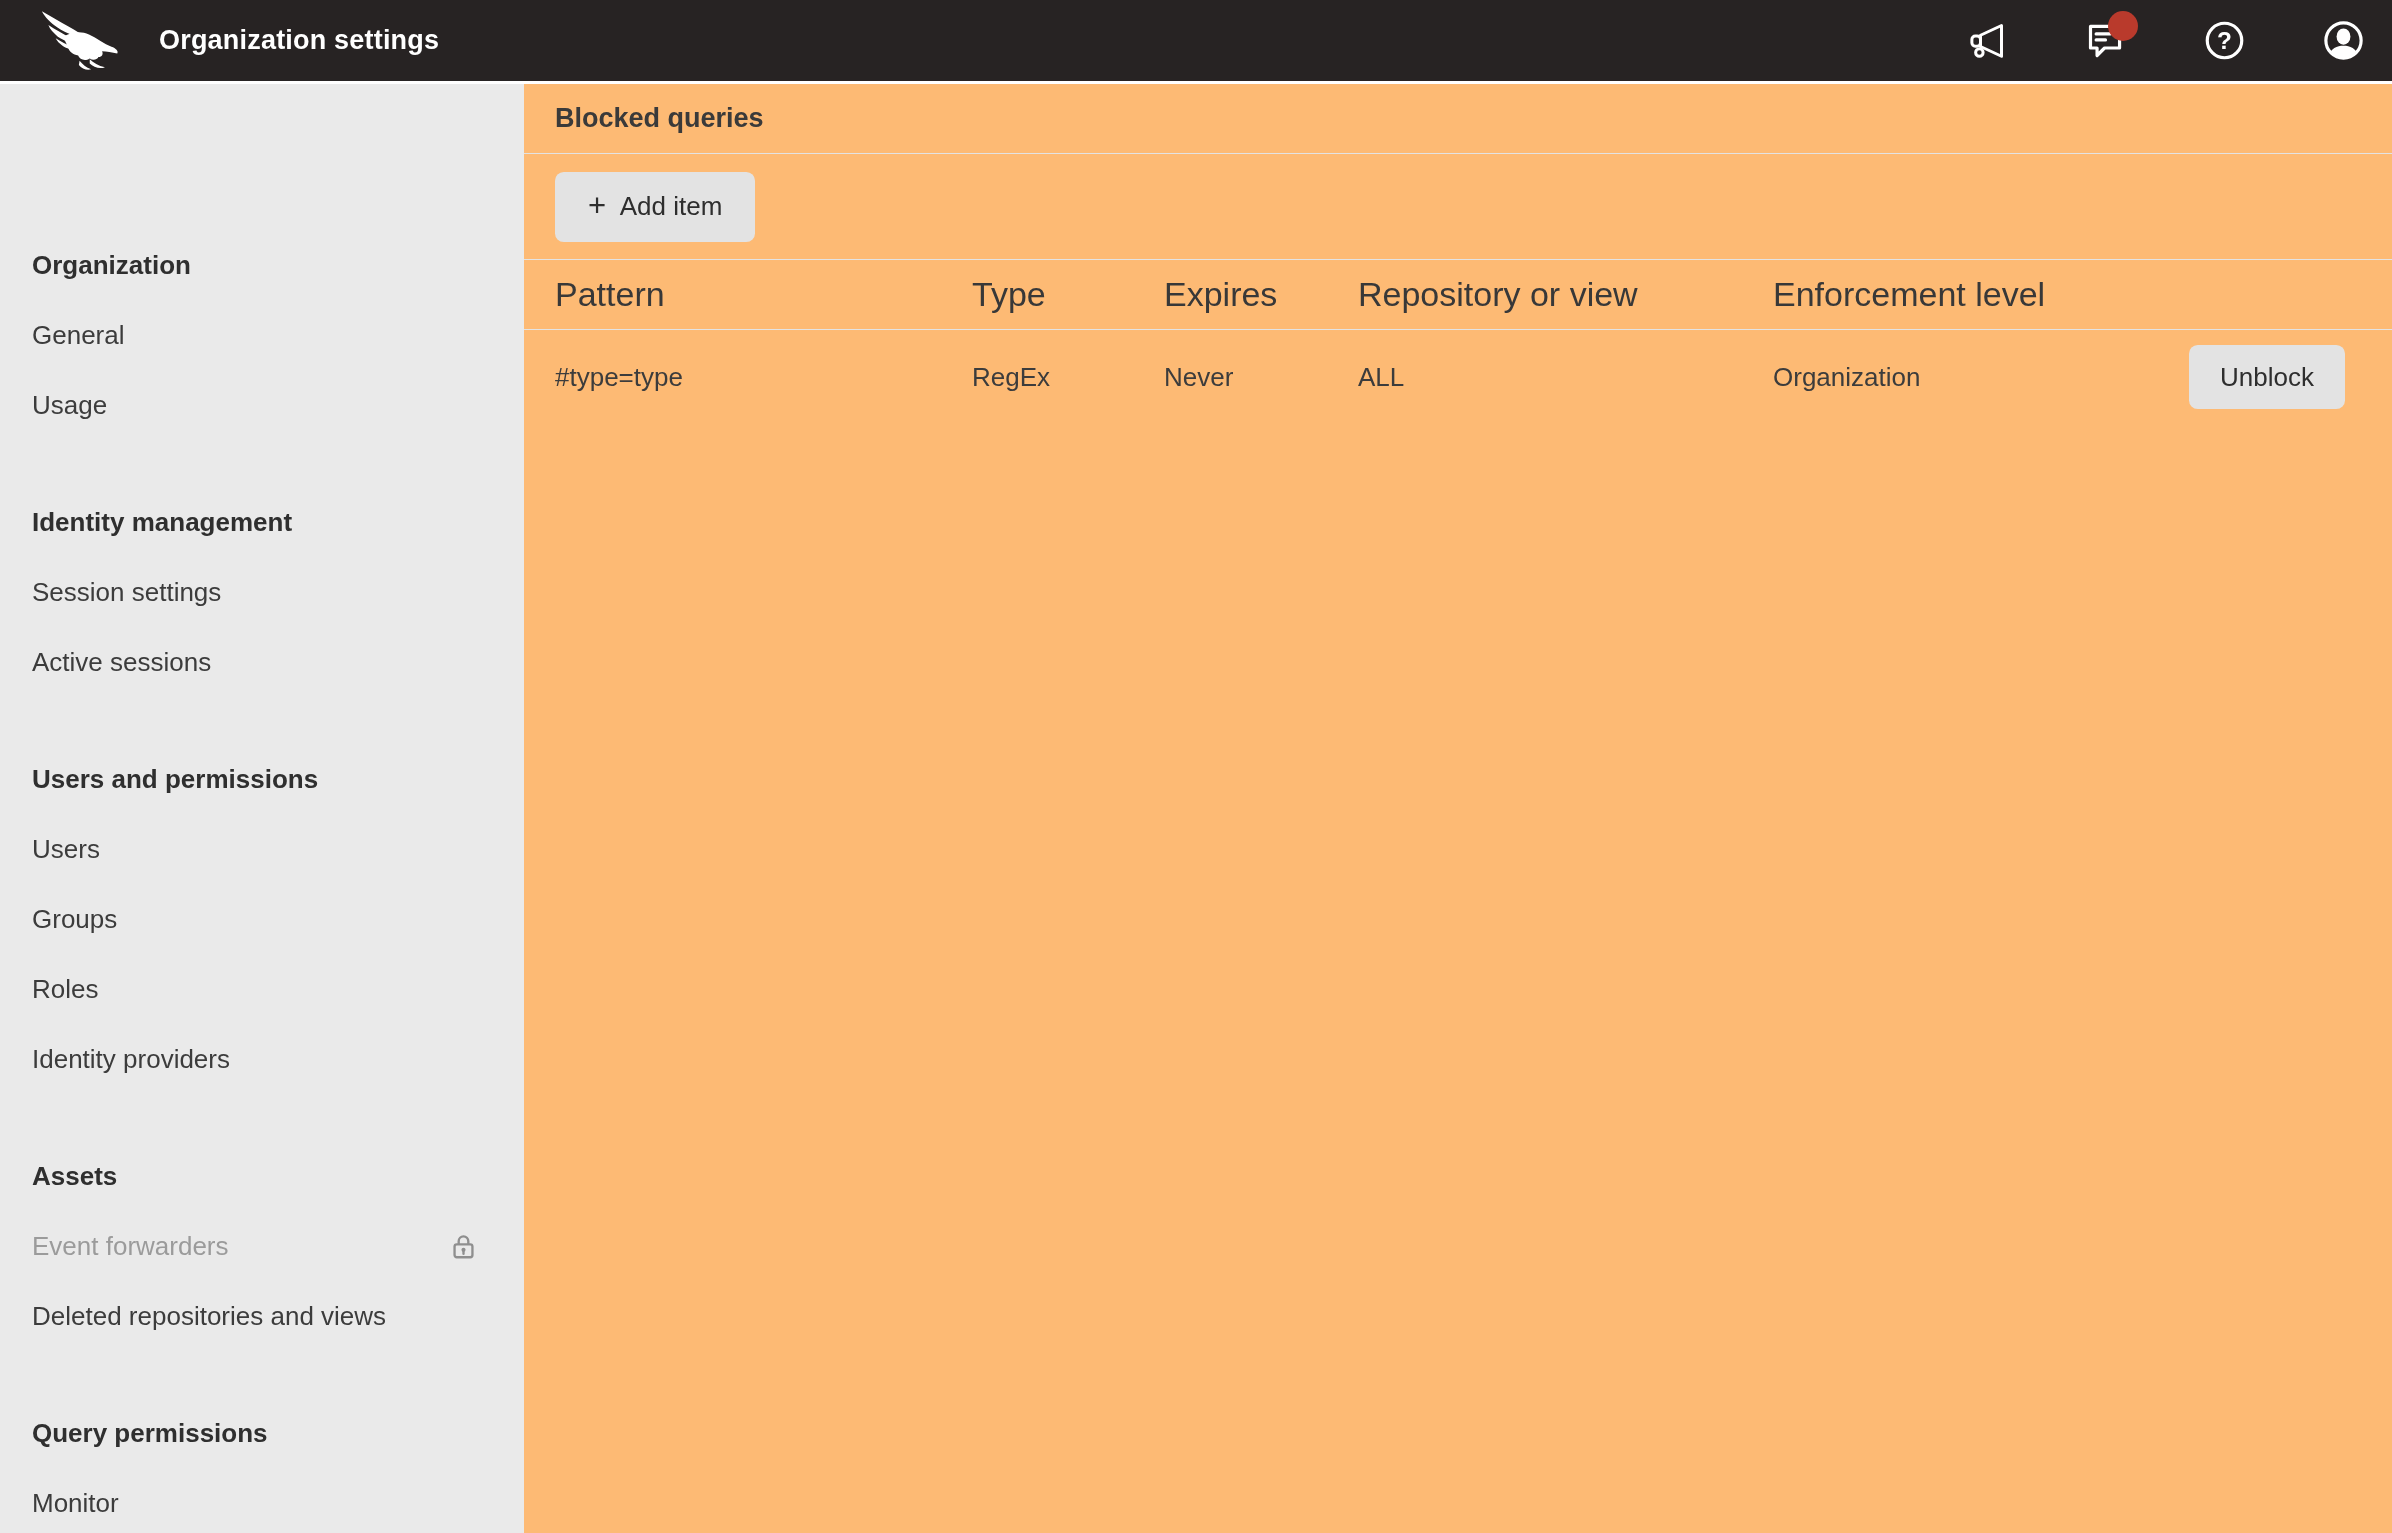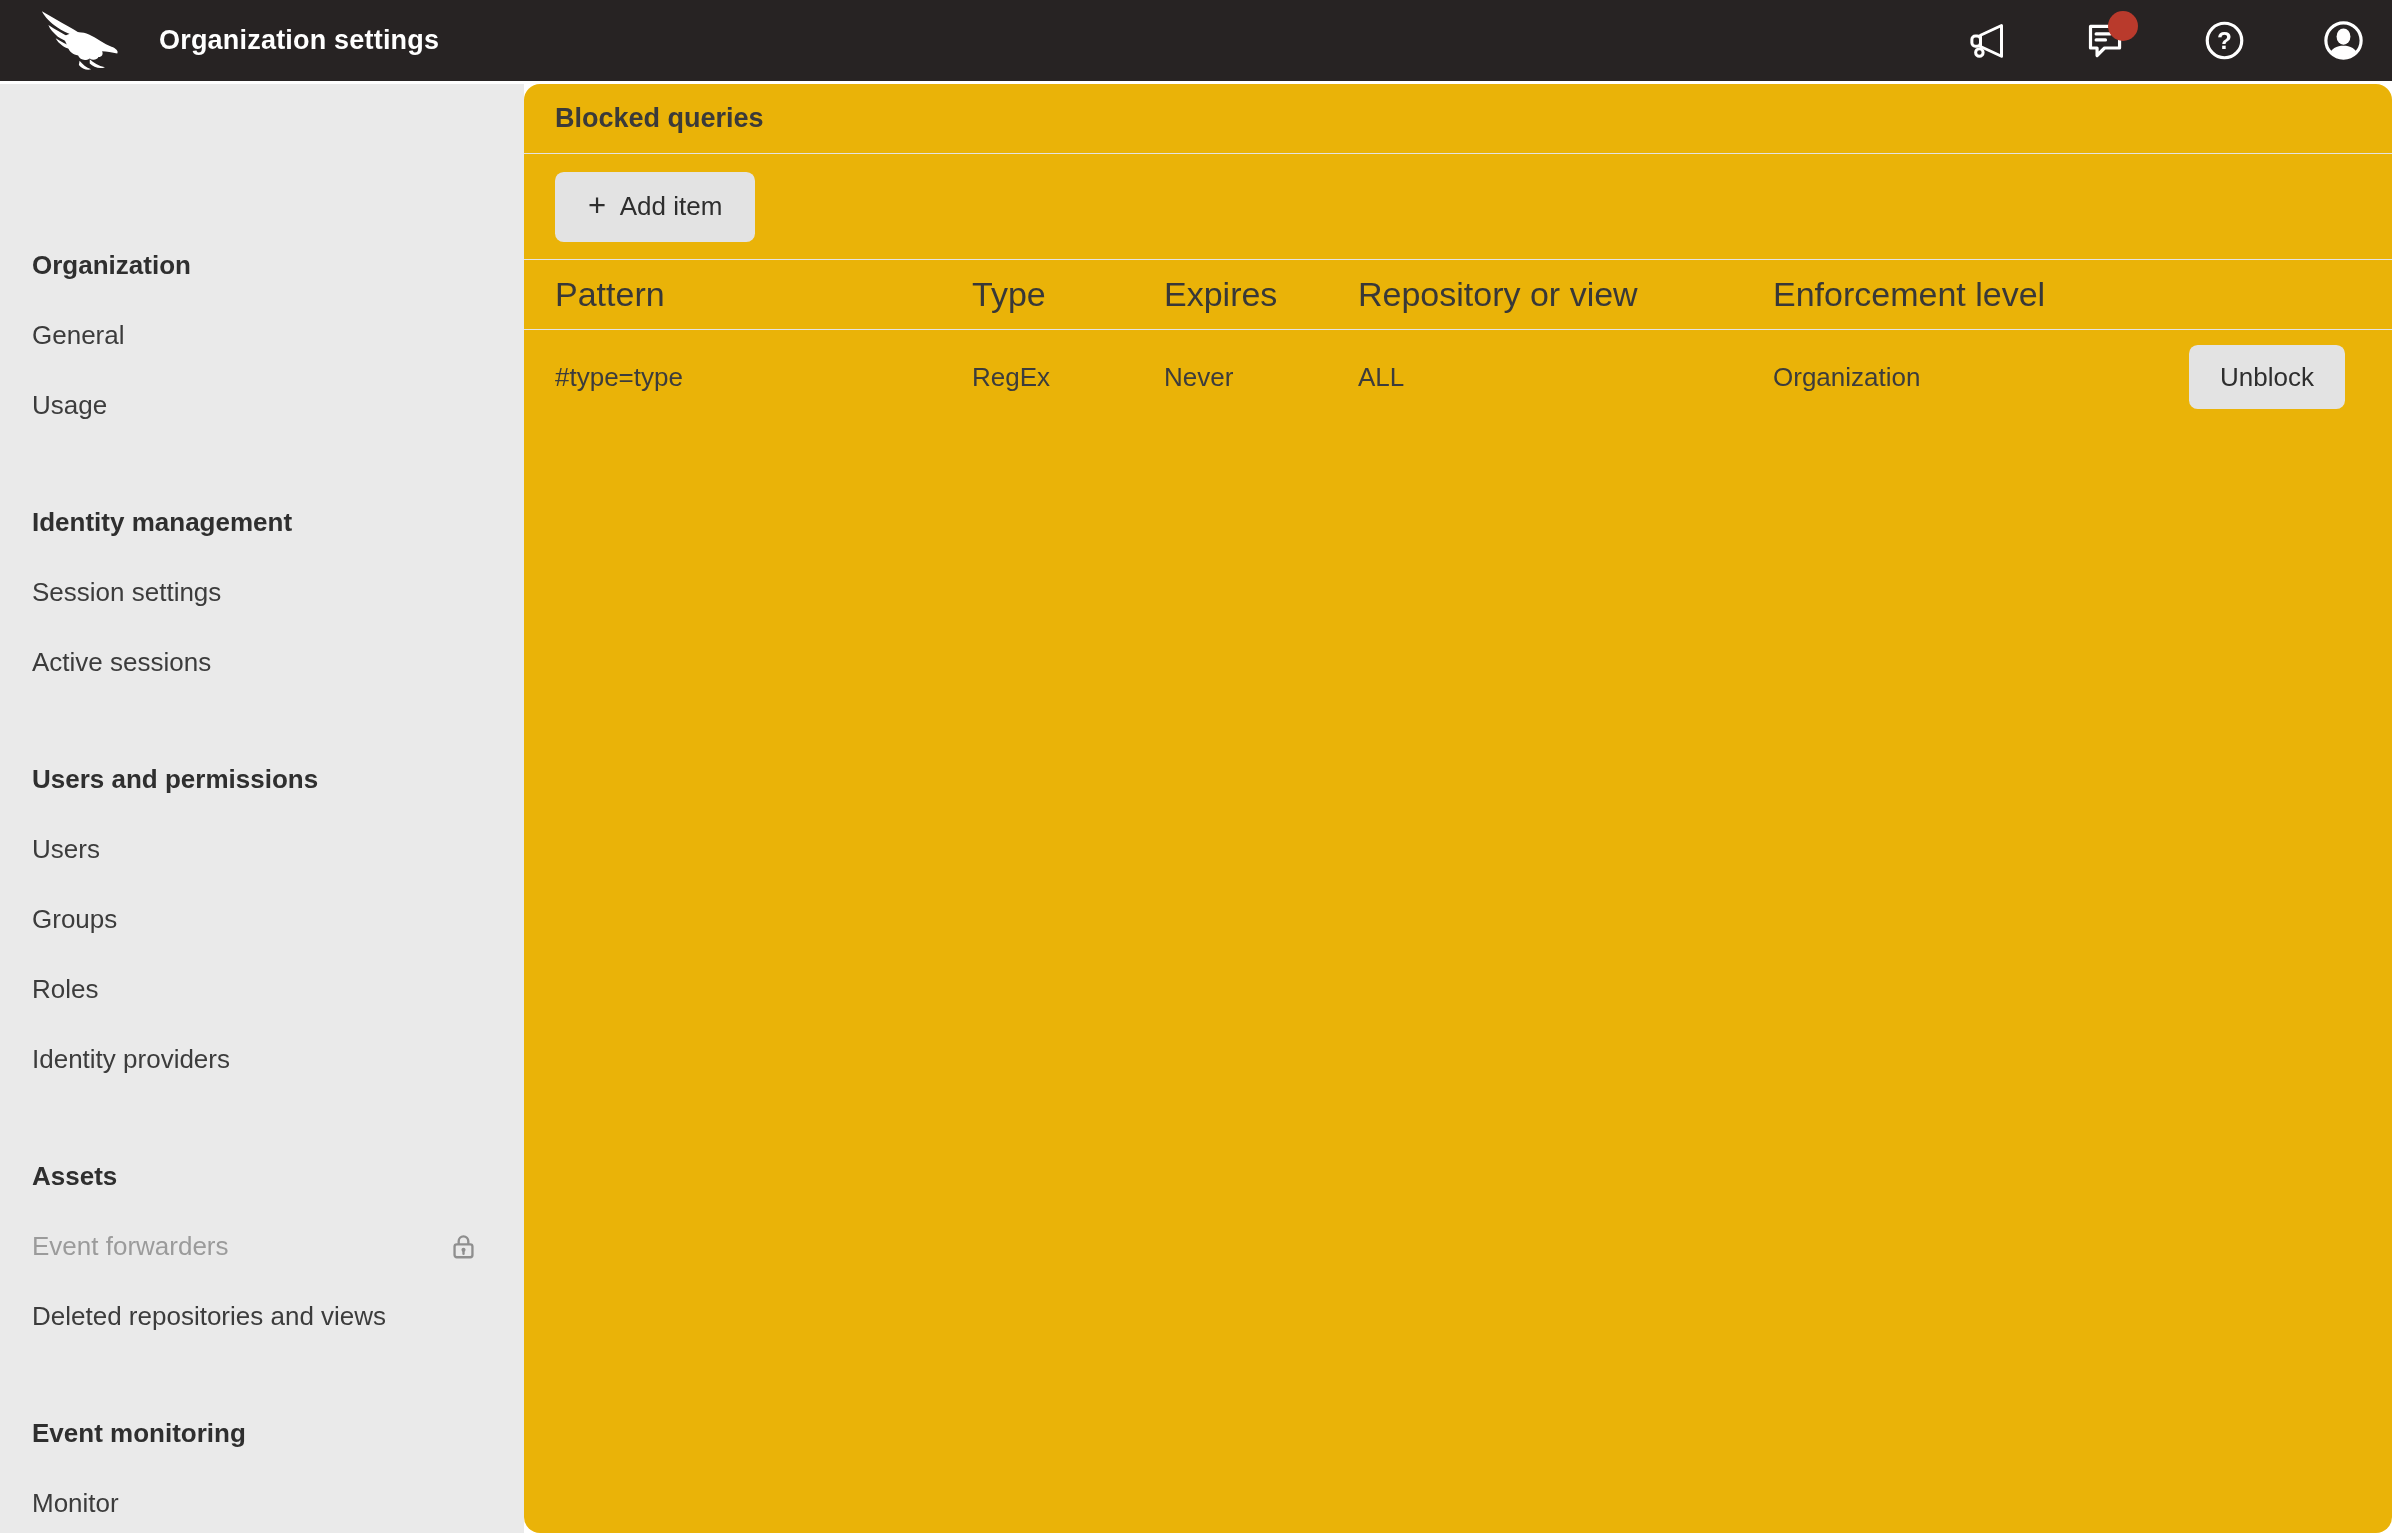--- a/index.html
+++ b/index.html
@@ -54,22 +54,21 @@
     font-size:26px; color:#3c3c3c;
     display:flex; align-items:center; justify-content:space-between;
     cursor:pointer;
   }
   .nav-item.disabled { color:#9b9b9b; cursor:default; }
   .lock { width:33px; height:33px; flex:0 0 auto; }
 
   
   .main {
     position:absolute; top:84px; left:524px; right:0; bottom:0;
-    background:#eab308;
-    border-radius:16px;
+    background:#fdba74;
   }
   .page-title-row {
     height:70px; border-bottom:1.9px solid #e3e3e3;
     display:flex; align-items:center; padding-left:31px;
   }
   .page-title { font-size:27px; color:#3a3a3a; }
 
   .toolbar-row {
     height:106px; border-bottom:1.9px solid #e3e3e3;
     padding:17.5px 0 0 31px;
@@ -203,21 +202,21 @@
           <path d="M12 15.4 V17.3" stroke-linecap="round"></path>
         </svg>
       </span>
     </div>
     <div class="nav-item">
       <span>Deleted repositories and views</span>
     </div>
   </div>
 
   <div class="nav-section">
-    <div class="nav-header">Event monitoring</div>
+    <div class="nav-header">Query permissions</div>
     <div class="nav-item">
       <span>Monitor</span>
     </div>
 
   </div>
 
 </nav>
 
 <main class="main">
 

